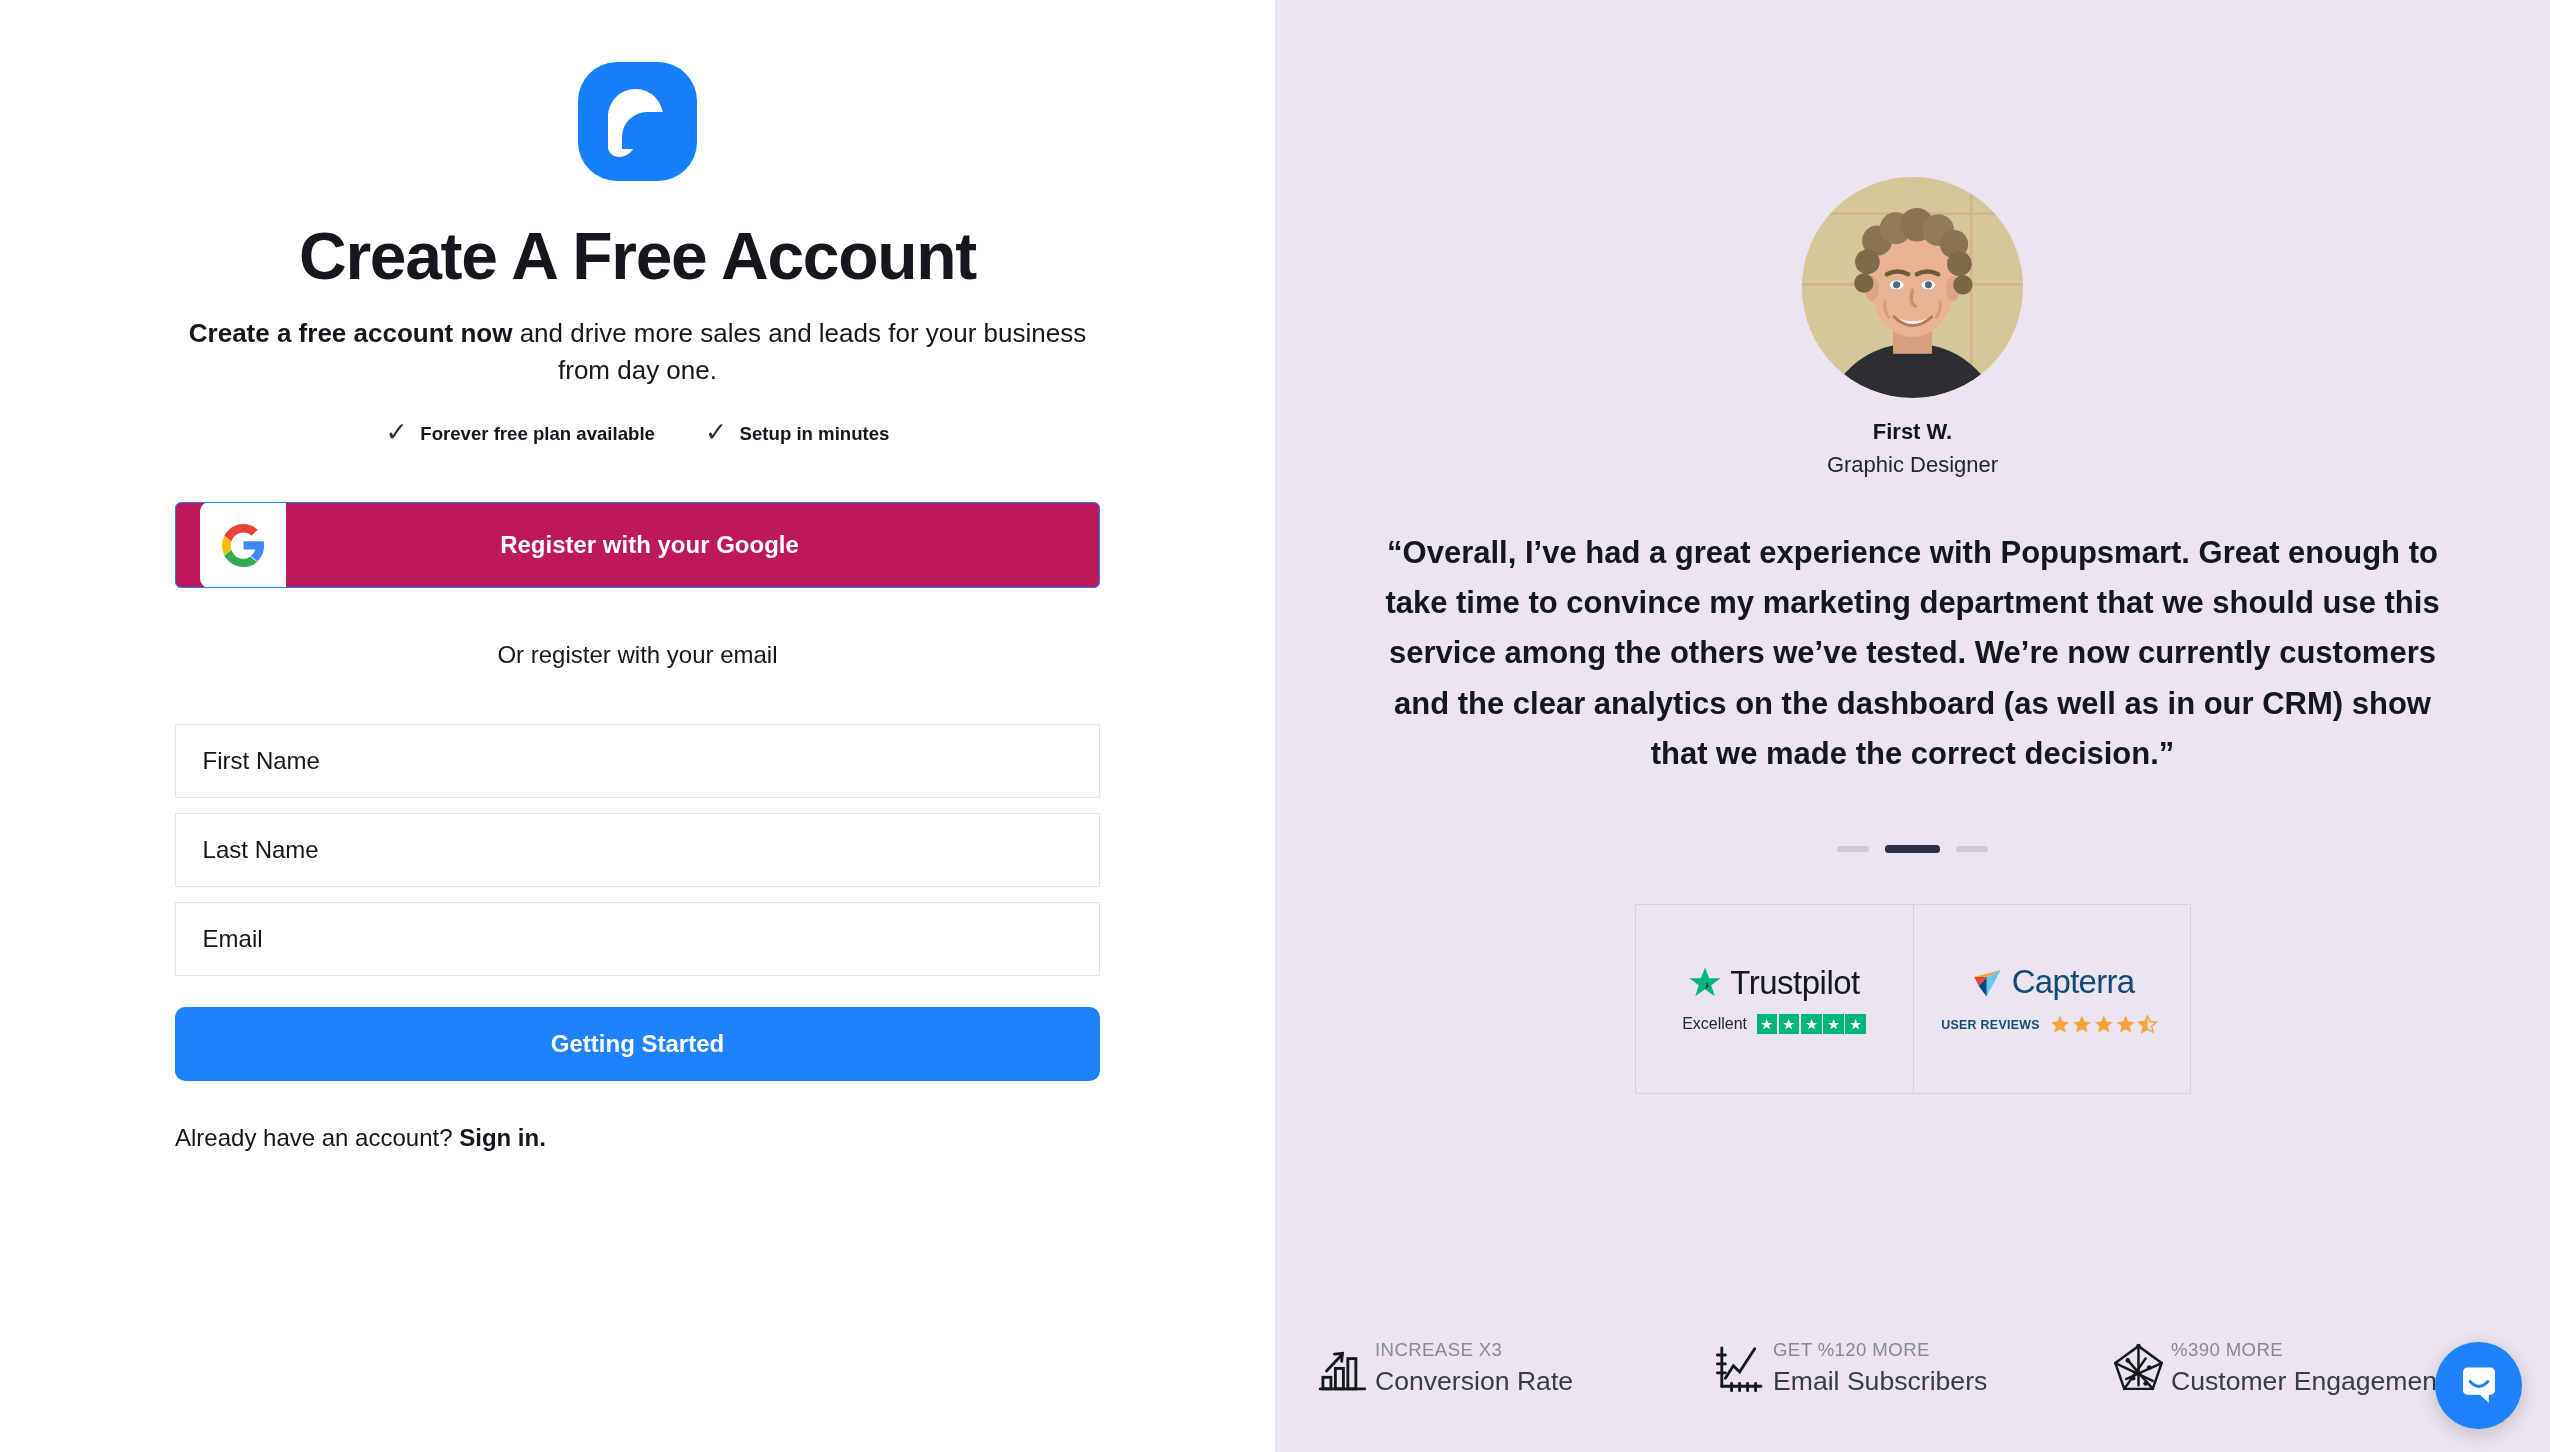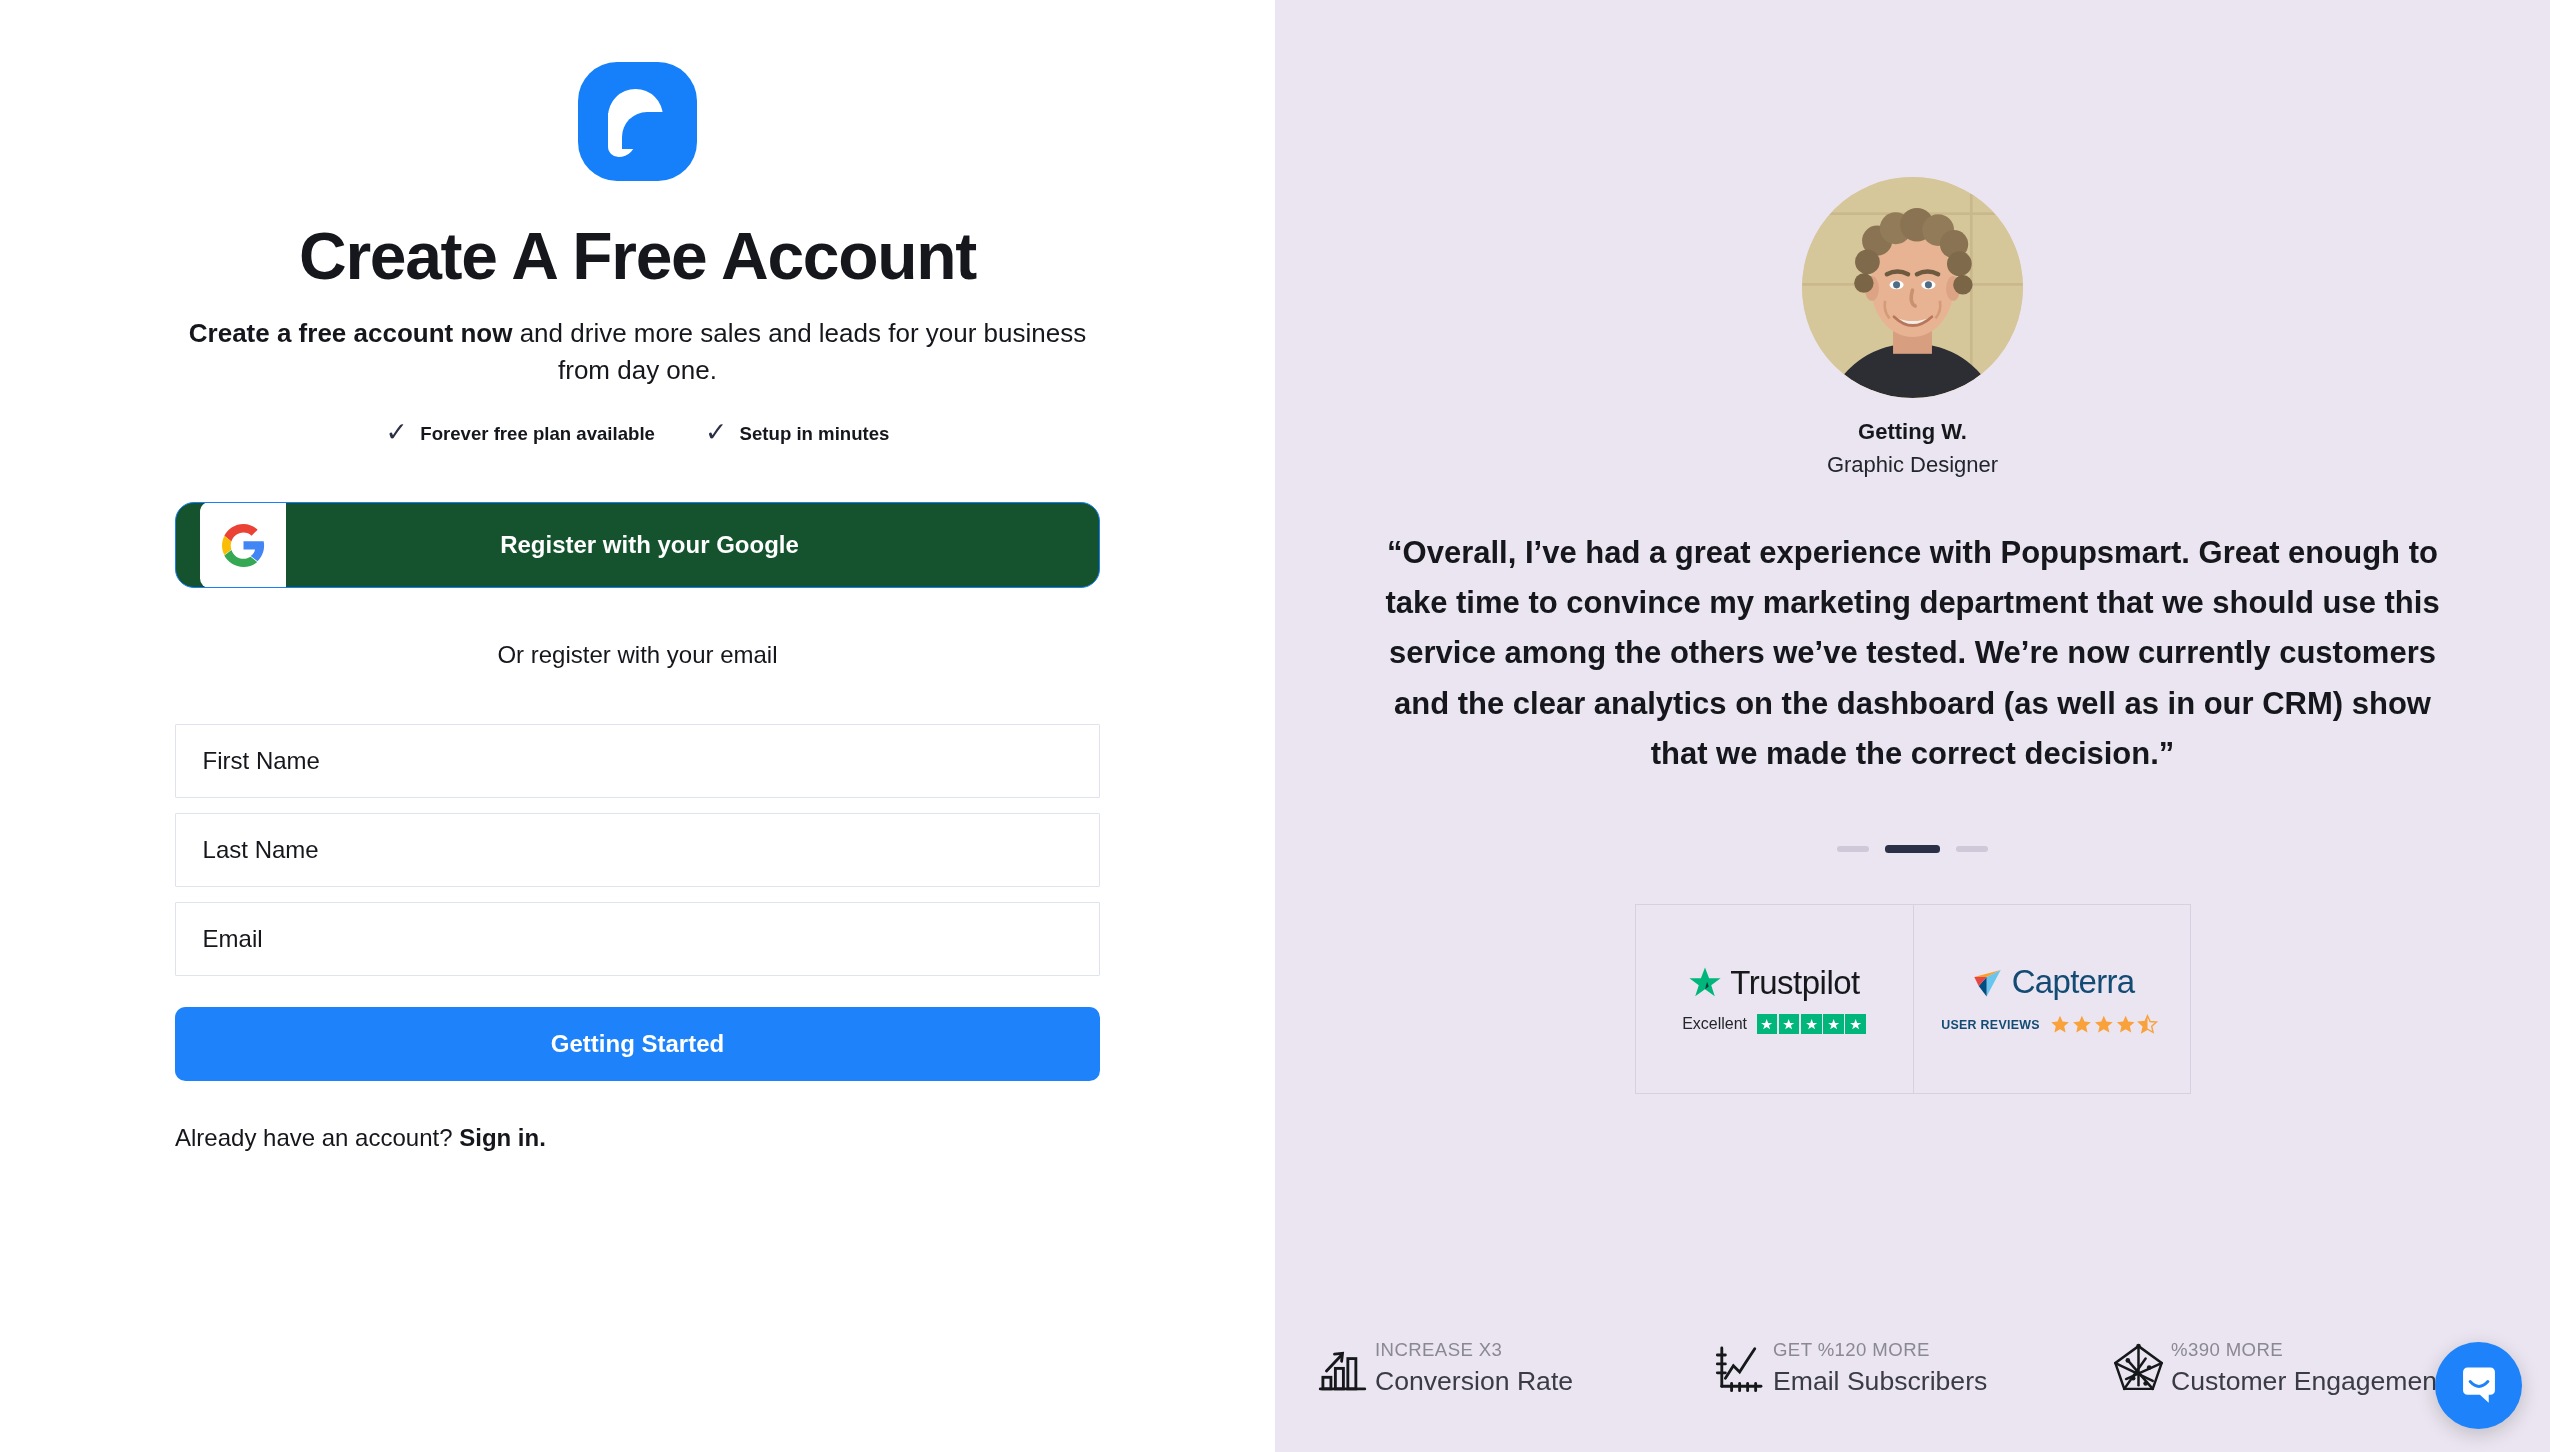--- a/index.html
+++ b/index.html
@@ -93,22 +93,22 @@
     font-weight: 400;
     color: #2C3047;
     line-height: 1;
     position: relative;
     top: -1.8px;
   }
 
   .google-btn {
     width: 925px; height: 86px;
     border: 1.8px solid #1680FB;
-    border-radius: 19px;
-    background: #14532d;
+    border-radius: 6px;
+    background: #be185d;
     display: flex;
     align-items: center;
     overflow: hidden;
     cursor: pointer;
     position: relative;
     padding-left: 24px;
   }
   .google-chip {
     width: 86px; height: 86px;
     background: #ffffff;
@@ -449,21 +449,21 @@
 
           <path d="M104 158 Q125 176 147 158 Q125 168 104 158 Z" fill="#F2EDE6"></path>
           <path d="M104 158 Q125 178 147 158" stroke="#B8765A" stroke-width="3" fill="none" stroke-linecap="round"></path>
 
           <path d="M94 140 Q92 152 99 160" stroke="#D49B79" stroke-width="3" fill="none"></path>
           <path d="M156 140 Q158 152 151 160" stroke="#D49B79" stroke-width="3" fill="none"></path>
         </g>
       </svg>
     </div>
 
-    <div class="reviewer-name">Getting W.</div>
+    <div class="reviewer-name">First W.</div>
     <div class="reviewer-role">Graphic Designer</div>
 
     <blockquote class="quote">“Overall, I’ve had a great experience with Popupsmart. Great enough to take time to convince my marketing department that we should use this service among the others we’ve tested. We’re now currently customers and the clear analytics on the dashboard (as well as in our CRM) show that we made the correct decision.”</blockquote>
 
     <div class="dots">
       <span class="dot"></span>
       <span class="dot active"></span>
       <span class="dot"></span>
     </div>
 

